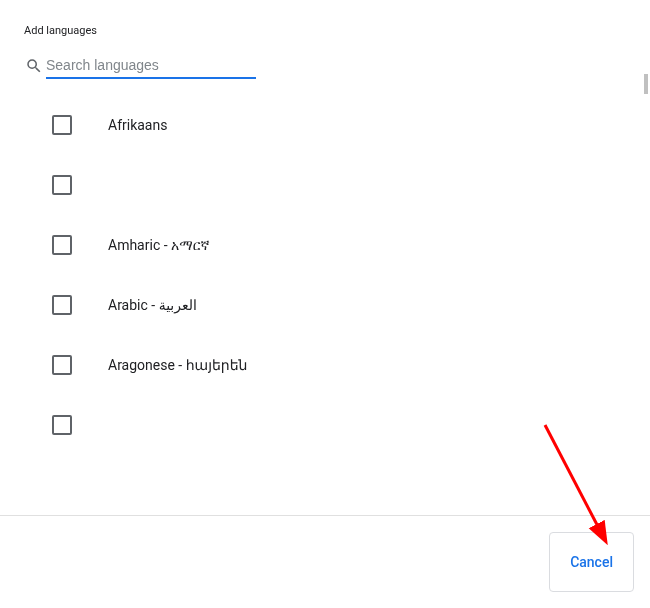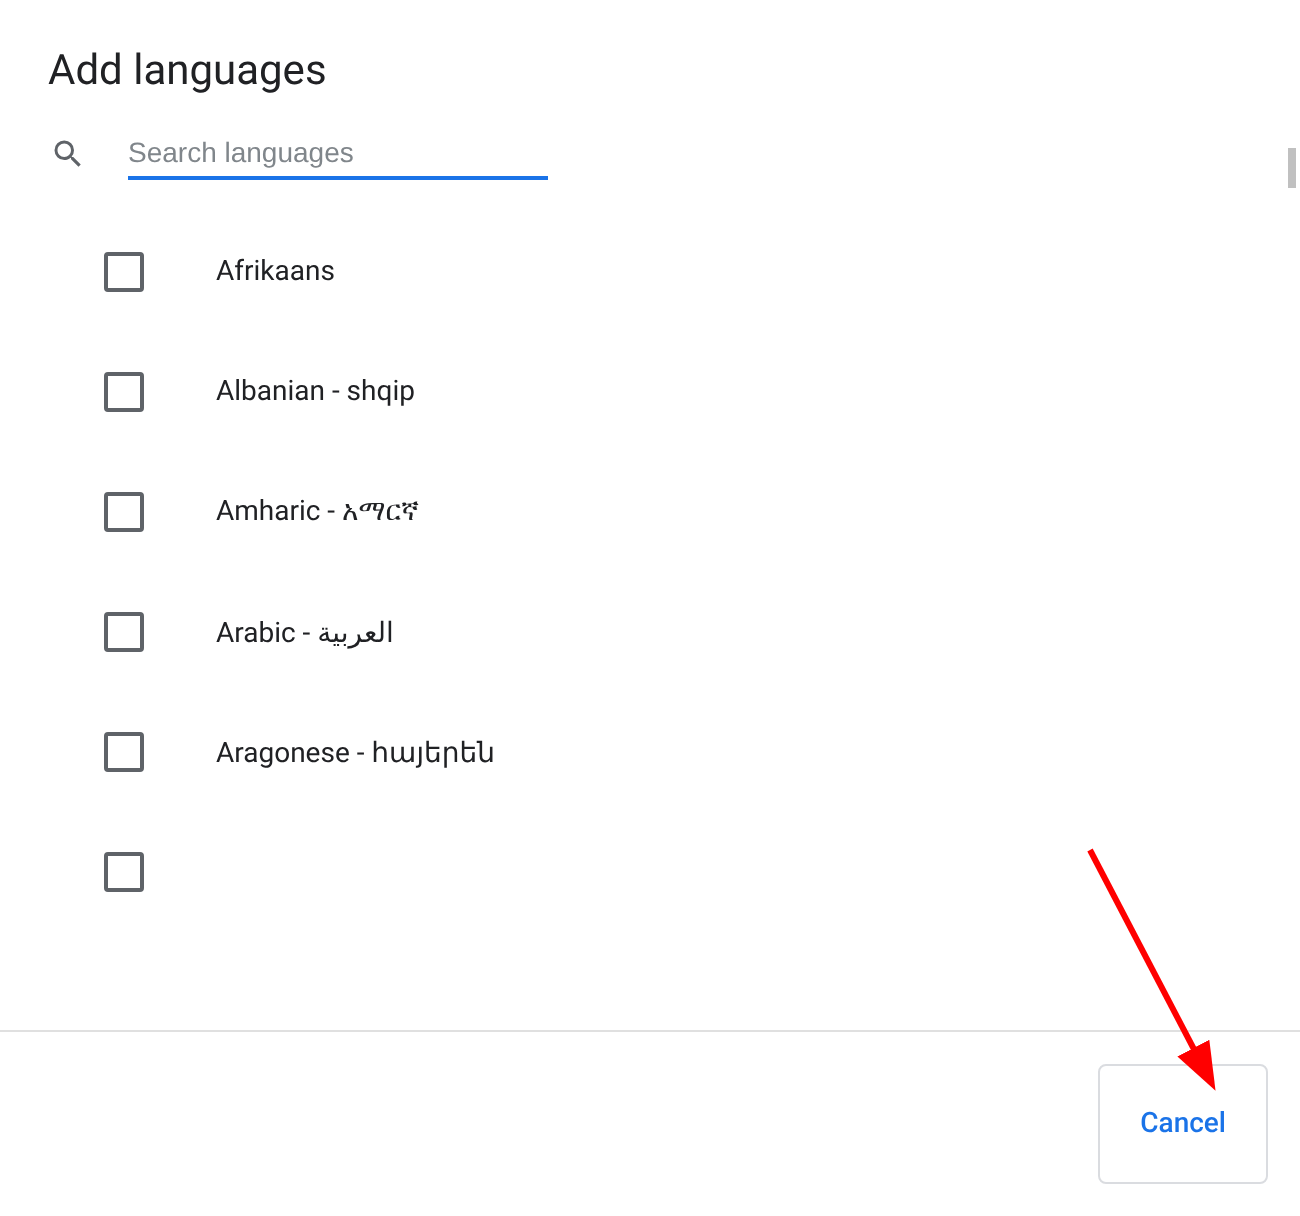--- a/index.html
+++ b/index.html
@@ -5,29 +5,29 @@
     * { box-sizing: border-box; margin: 0; padding: 0; }
     body {
       font-family: 'Roboto', 'Segoe UI', Arial, sans-serif;
       width: 650px;
       height: 608px;
       background: #fff;
       position: relative;
       overflow: hidden;
     }
     .dialog-title {
-      font-size: 21px;
+      font-size: 11px;
       color: #202124;
       padding: 24px 24px 16px 24px;
       font-weight: 400;
     }
     .search-row {
       display: flex;
       padding: 0 24px 8px 24px;
-      gap: 20px;
+      gap: 2px;
     }
     .search-icon-wrap {
       display: flex;
       align-items: center;
       justify-content: center;
       width: 20px;
     }
     .search-input {
       border: none;
       border-bottom: 2px solid #1a73e8;
@@ -119,21 +119,20 @@
   <input class="search-input" type="text" autofocus="" placeholder="Search languages" style="">
 </div>
 
 <div class="list">
   <div class="list-item">
     <div class="checkbox"></div>
     <span class="lang-label">Afrikaans</span>
   </div>
   <div class="list-item">
     <div class="checkbox"></div>
-    <span class="lang-label">Albanian - shqip</span>
   </div>
   <div class="list-item">
     <div class="checkbox"></div>
     <span class="lang-label">Amharic - አማርኛ</span>
   </div>
   <div class="list-item">
     <div class="checkbox"></div>
     <span class="lang-label">Arabic - العربية</span>
   </div>
   <div class="list-item">

